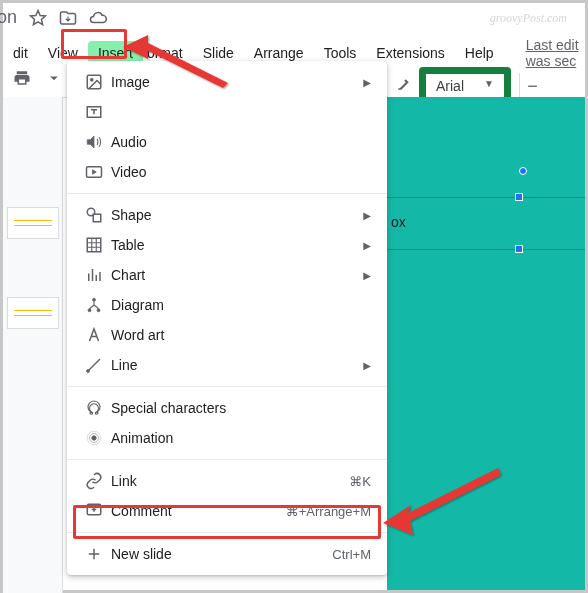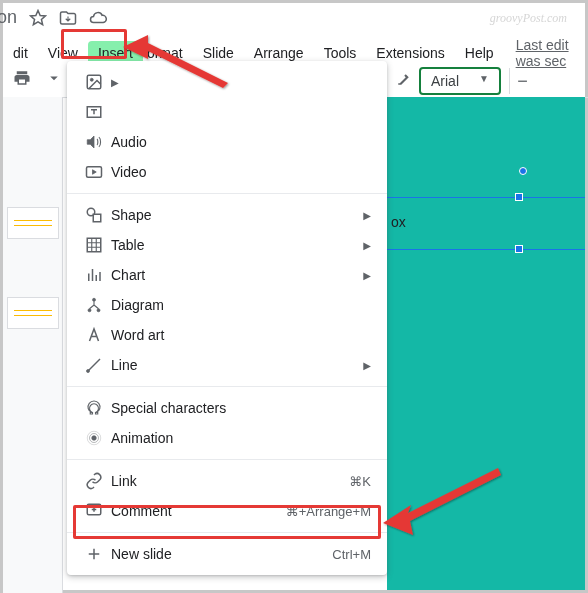--- a/index.html
+++ b/index.html
@@ -4,26 +4,26 @@
   <style>
     * { margin: 0; padding: 0; box-sizing: border-box; font-family: Arial, sans-serif; }
     body { width: 588px; height: 593px; background: #fff; position: relative; overflow: hidden; }
     .frame { border: 3px solid #c7c7c7; width: 588px; height: 593px; position: relative; }
     .watermark { position: absolute; top: 8px; right: 18px; color: #d6d6d6; font-size: 12px; font-style: italic; font-family: Georgia, serif; z-index: 100; }
     .title-row { position: absolute; top: 4px; left: -100px; display: flex; align-items: center; gap: 12px; color: #5f6368; font-size: 18px; }
     .icon-sm { width: 18px; height: 18px; fill: #5f6368; }
     .menubar { position: absolute; top: 34px; left: 0; display: flex; gap: 0; font-size: 14px; color: #202124; align-items: center; }
     .menubar .mi { padding: 4px 10px; border-radius: 4px; cursor: pointer; }
     .menubar .mi.active { background: #86efac; }
-    .last-edit { margin-left: 12px; color: #5f6368; text-decoration: underline; font-size: 14px; }
+    .last-edit { margin-left: 22px; color: #5f6368; text-decoration: underline; font-size: 14px; }
     .highlight-box-insert { position: absolute; top: 26px; left: 58px; width: 66px; height: 30px; border: 3px solid #e53935; border-radius: 2px; z-index: 50; pointer-events: none; }
     .toolbar-row { position: absolute; top: 66px; left: 10px; display: flex; align-items: center; gap: 14px; }
     .tb-icon { width: 18px; height: 18px; fill: #5f6368; }
     .toolbar-right { position: absolute; top: 64px; left: 390px; display: flex; align-items: center; gap: 8px; }
-    .font-box { border: 2px solid #15803d; border-radius: 4px; padding: 4px 10px; font-size: 14px; color: #3c4043; display: flex; gap: 20px; }
+    .font-box { border: 7px solid #15803d; border-radius: 4px; padding: 4px 10px; font-size: 14px; color: #3c4043; display: flex; gap: 20px; }
     .chev { font-size: 10px; color: #5f6368; }
     .minus-box { width: 26px; height: 26px; display: flex; align-items: center; justify-content: center; border-left: 1px solid #dadce0; font-size: 18px; color: #5f6368; }
     .divider { position: absolute; top: 94px; left: 0; width: 588px; height: 1px; background: #dadce0; }
     .sidebar { position: absolute; top: 94px; left: 0; width: 60px; height: 500px; border-right: 1px solid #dadce0; background: #f8f9fa; }
     .thumb { position: absolute; left: 4px; width: 52px; height: 32px; background: #fff; border: 1px solid #dadce0; }
     .thumb.t1 { top: 110px; }
     .thumb.t2 { top: 200px; }
     .thumb-line { margin: 12px 6px 4px 6px; height: 1px; background: #fbbc04; }
     .thumb-line2 { margin: 3px 6px; height: 1px; background: #fbbc04; }
     .menu-dropdown { position: absolute; top: 58px; left: 64px; width: 320px; background: #fff; border-radius: 4px; box-shadow: 0 2px 6px rgba(60,64,67,.3), 0 1px 2px rgba(60,64,67,.15); z-index: 40; padding: 6px 0; }
@@ -125,20 +125,21 @@
 
   <div class="menu-dropdown">
     <div class="menu-item">
       <span class="menu-icon-wrap">
           <svg class="menu-icon" viewBox="0 0 24 24">
             <rect x="3" y="3" width="18" height="18" rx="2" fill="none" stroke="#5f6368" stroke-width="2"></rect>
             <circle cx="9" cy="9" r="2" fill="#5f6368"></circle>
             <path d="M21 15l-5-5L5 21" fill="none" stroke="#5f6368" stroke-width="2"></path>
           </svg>
         </span>
+      <span class="menu-label">Image</span>
       <span class="submenu-arrow">▶</span>
     </div>
     <div class="menu-item">
       <span class="menu-icon-wrap">
           <svg class="menu-icon" viewBox="0 0 24 24">
             <rect x="3" y="5" width="18" height="14" fill="none" stroke="#5f6368" stroke-width="2"></rect>
             <path d="M8 9h8M12 9v6" stroke="#5f6368" stroke-width="2"></path>
           </svg>
         </span>
     </div>

